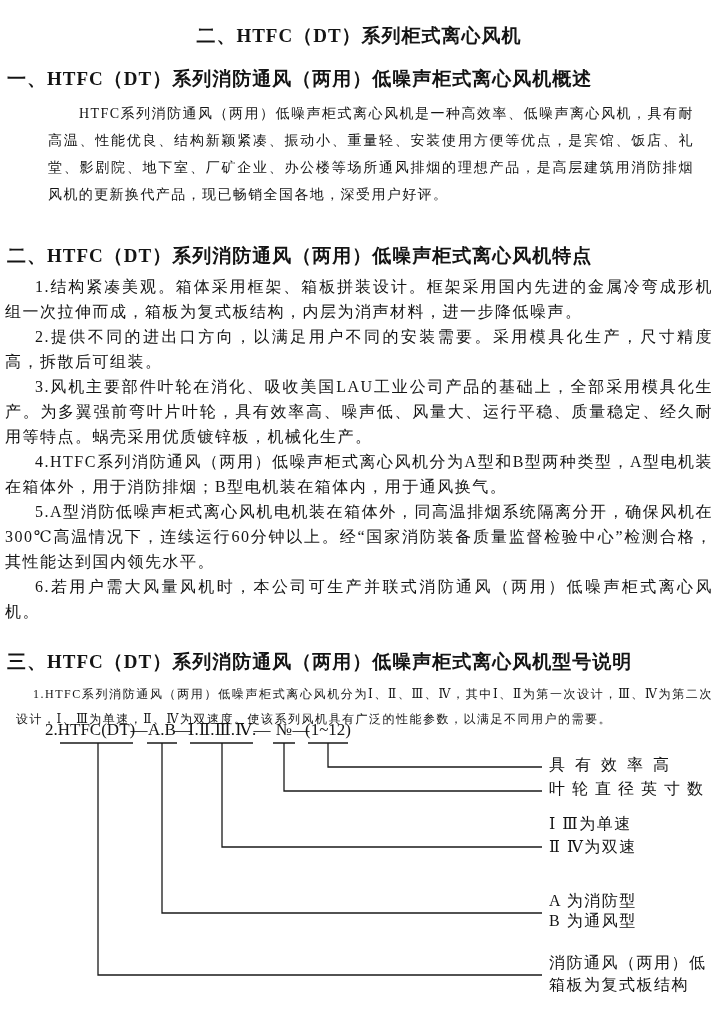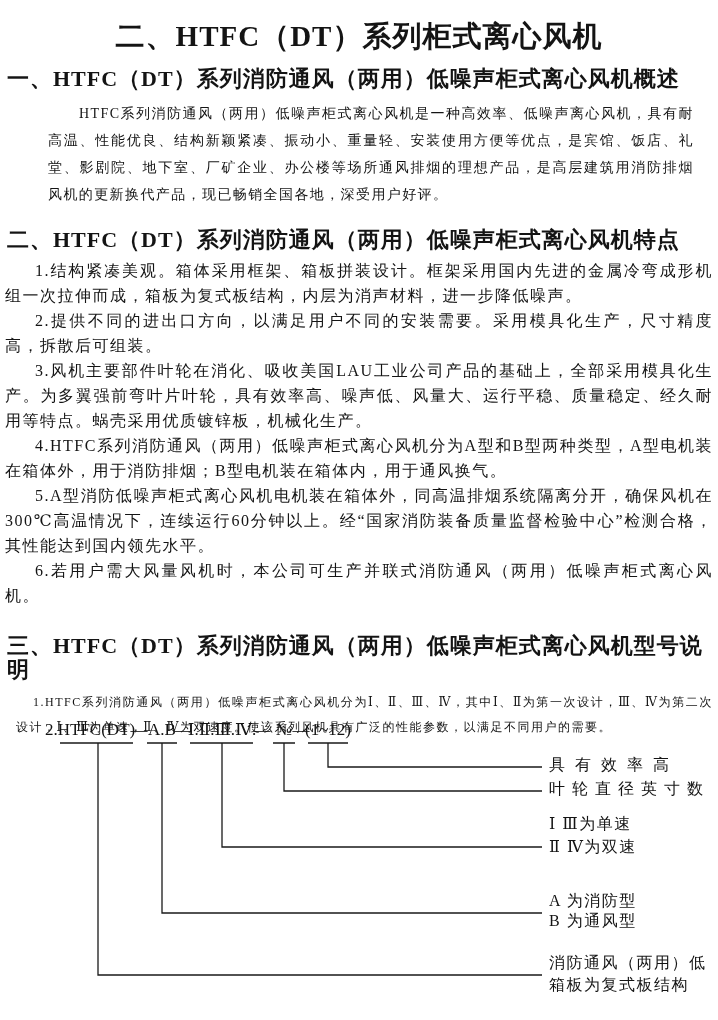--- a/index.html
+++ b/index.html
@@ -8,28 +8,28 @@
     width:718px;height:1020px;
     margin:0 auto;
     background:#ffffff;
     color:#141414;
     font-family:"Liberation Serif","DejaVu Serif",serif;
     overflow:hidden;
   }
   .doc-title{
     margin:18px 0 0 0;
     text-align:center;
-    font-size:29px;
+    font-size:19px;
     font-weight:bold;
     letter-spacing:1px;
     line-height:36px;
   }
   .sec-heading{
     margin:13px 6px 0 7px;
-    font-size:22px;
+    font-size:19px;
     font-weight:bold;
     letter-spacing:1px;
     line-height:24px;
   }
   .sec1-para{
     margin:9px 24px 0 48px;
     font-size:14px;
     letter-spacing:1.4px;
     line-height:27px;
     text-align:justify;
@@ -38,21 +38,21 @@
   .sec2-items{margin:6px 5px 0 5px;}
   .feature-item{
     margin:0;
     font-size:16px;
     letter-spacing:1.5px;
     line-height:25px;
     text-align:justify;
     text-indent:30px;
   }
   .sec3-heading{margin-top:26px;}
-  .sec2-heading{margin-top:20px;}
+  .sec2-heading{margin-top:36px;}
   .sec3-para{
     margin:8px 5px 0 16px;
     font-size:12px;
     letter-spacing:1.5px;
     line-height:25px;
     text-align:justify;
     text-indent:17px;
   }
   
   .diagram{

